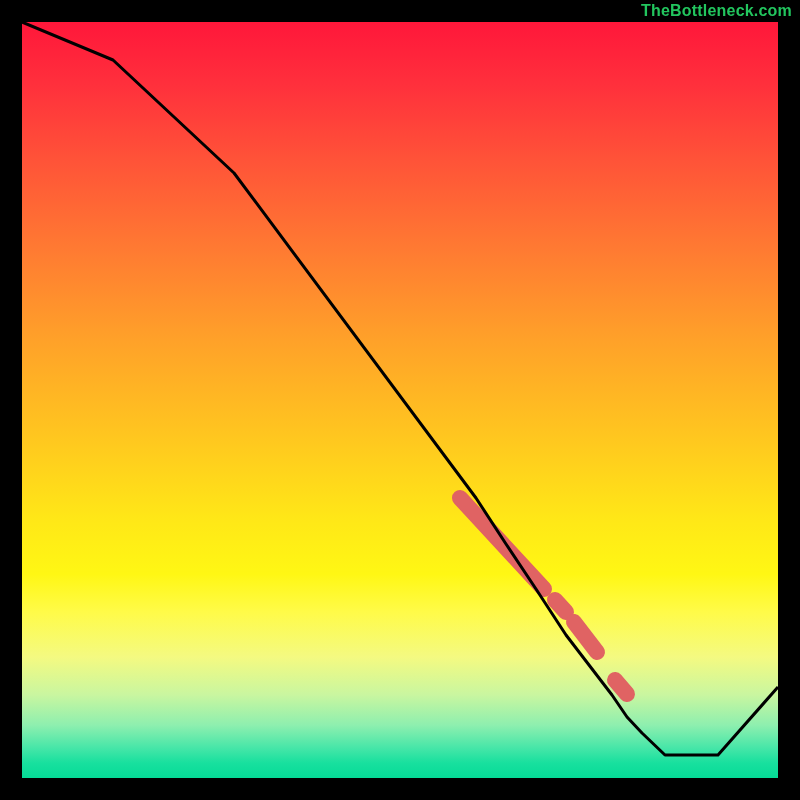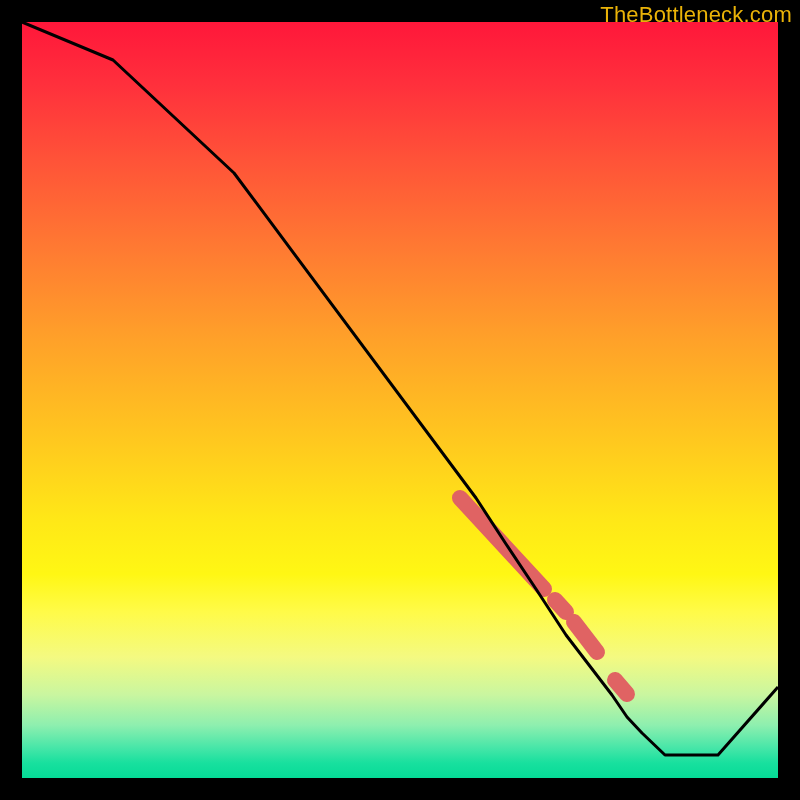--- a/index.html
+++ b/index.html
@@ -38,23 +38,23 @@
       #8eefaf 93%,
       #47e6a8 96%,
       #18e09e 98%,
       #05db97 100%
     );
   }
   .watermark {
     position: absolute;
     top: 2px;
     right: 8px;
-    color: #eab308;
-    font-size: 22px;
-    font-weight: 400;
+    color: #22c55e;
+    font-size: 16px;
+    font-weight: 700;
     letter-spacing: 0.2px;
   }
   svg.curve {
     position: absolute;
     left: 0;
     top: 0;
     width: 756px;
     height: 756px;
   }
 </style>

